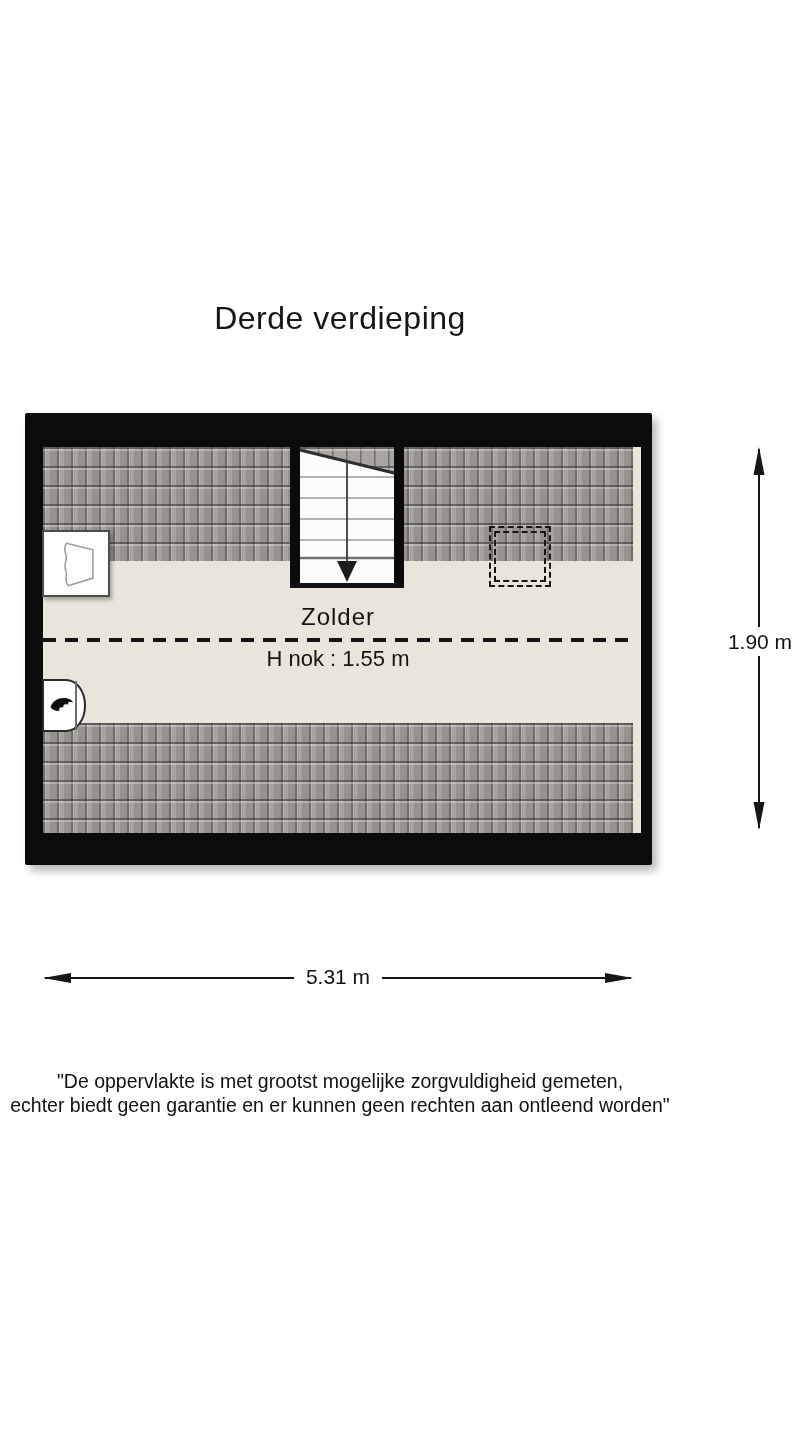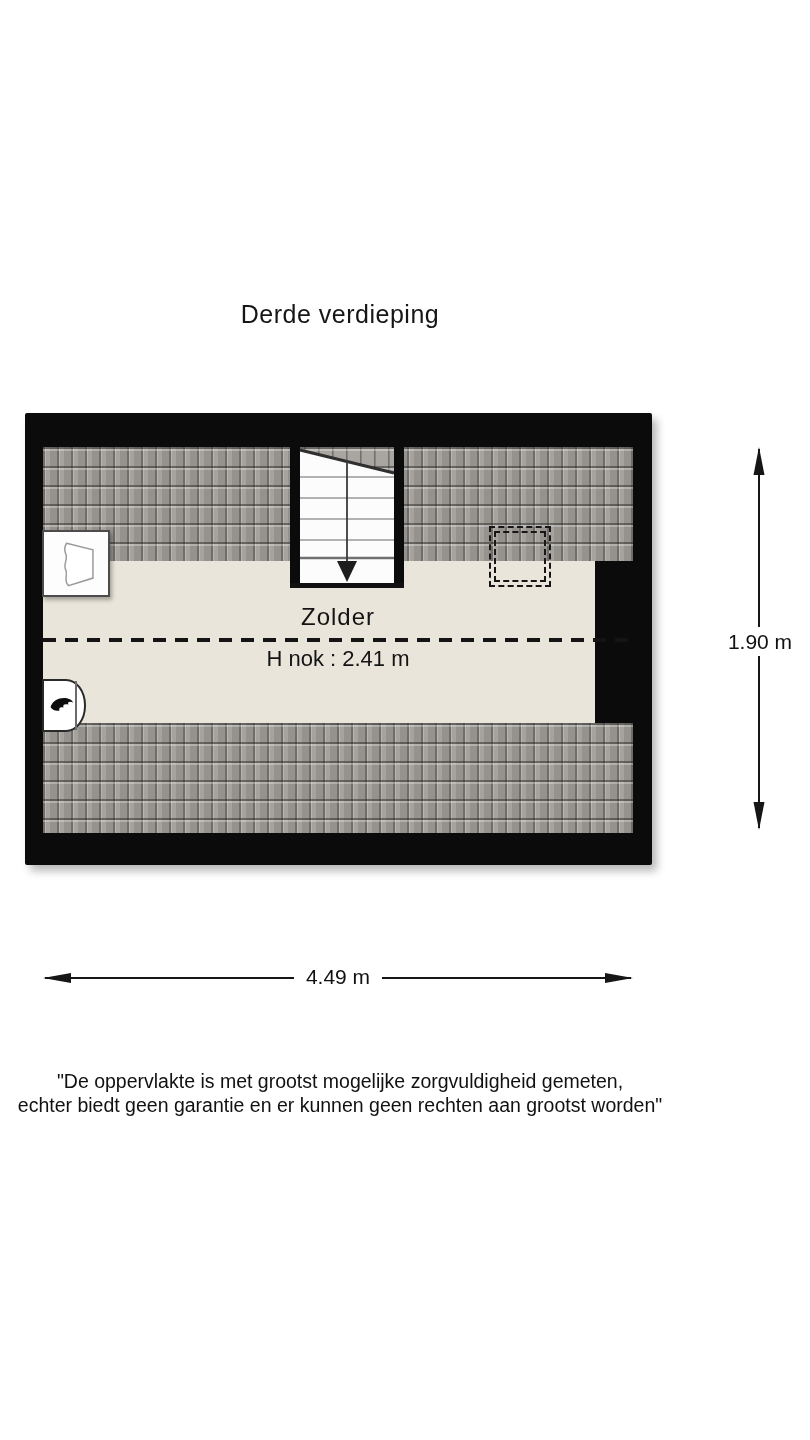--- a/index.html
+++ b/index.html
@@ -2,26 +2,26 @@
 <html><head>
 <meta charset="utf-8">
 <style>
   html,body{margin:0;padding:0;background:#ffffff;}
   body{width:810px;height:1440px;position:relative;overflow:hidden;
        font-family:"Liberation Sans", sans-serif;color:#1a1a1a;}
   .abs{position:absolute;}
 
   
   .page-title{left:0;top:300px;width:680px;text-align:center;
-              font-size:25px;letter-spacing:.5px;color:#161616;}
+              font-size:32px;letter-spacing:.5px;color:#161616;}
 
   
   .floorplan{left:25px;top:413px;width:627px;height:452px;background:#0b0b0b;
              border-radius:2px;box-shadow:5px 6px 9px rgba(0,0,0,.28);}
-  .plan-inner{left:18px;top:34px;width:552px;height:386px;background:#eae5da;overflow:visible;}
+  .plan-inner{left:18px;top:34px;width:598px;height:386px;background:#eae5da;overflow:visible;}
 
   
   .tiles{
     background-color:#a6a39e;
     background-image:
       repeating-linear-gradient(180deg, rgba(42,40,37,.50) 0 2px, rgba(255,255,255,.28) 2px 4px, rgba(0,0,0,0) 4px 19px),
       repeating-linear-gradient(90deg, rgba(45,43,40,.45) 0 2px, rgba(255,255,255,.20) 2px 3px, rgba(0,0,0,0) 3px 7px, rgba(0,0,0,.10) 7px 14px);
   }
   .roof-top{left:0;top:0;width:590px;height:114px;}
   .roof-bottom{left:0;top:276px;width:590px;height:110px;}
@@ -114,38 +114,38 @@
 
     <div class="abs boiler">
       <div class="abs boiler-line"></div>
       <svg class="abs flame" viewBox="0 0 26 20" xmlns="http://www.w3.org/2000/svg">
         <path d="M1.5 11 C3.5 5 9 2 15 2 C20.5 2 23.5 4.5 24 6.5 C20.5 5 18 6 19.5 8.5 C15.5 7.5 13.5 8.5 14.5 11.5 C11.5 10.5 9.5 11.5 10.5 14.5 C7 15.5 3 14 1.5 11 Z" fill="#0d0d0d"></path>
       </svg>
     </div>
 
     <div class="abs ridge-line"></div>
     <div class="abs room-label">Zolder</div>
-    <div class="abs ridge-label">H nok : 2.41 m</div>
+    <div class="abs ridge-label">H nok : 1.55 m</div>
   </div>
 </div>
 
 <svg class="abs hdim-svg" viewBox="0 0 590 24" xmlns="http://www.w3.org/2000/svg">
   <line x1="2" y1="12" x2="588" y2="12" stroke="#161616" stroke-width="2"></line>
   <polygon points="0,12 28,7 28,17" fill="#161616"></polygon>
   <polygon points="590,12 562,7 562,17" fill="#161616"></polygon>
 </svg>
 <div class="abs hdim-label dim-label">
-  <span>4.49 m</span>
+  <span>5.31 m</span>
 </div>
 
 <svg class="abs vdim-svg" viewBox="0 0 26 383" xmlns="http://www.w3.org/2000/svg">
   <line x1="13" y1="2" x2="13" y2="381" stroke="#161616" stroke-width="2"></line>
   <polygon points="13,0 7.5,28 18.5,28" fill="#161616"></polygon>
   <polygon points="13,383 7.5,355 18.5,355" fill="#161616"></polygon>
 </svg>
 <div class="abs vdim-label dim-label">
   <span>1.90 m</span>
 </div>
 
 <div class="abs disclaimer">
   <div>"De oppervlakte is met grootst mogelijke zorgvuldigheid gemeten,</div>
-  <div>echter biedt geen garantie en er kunnen geen rechten aan grootst worden"</div>
+  <div>echter biedt geen garantie en er kunnen geen rechten aan ontleend worden"</div>
 </div>
 
 </body></html>

